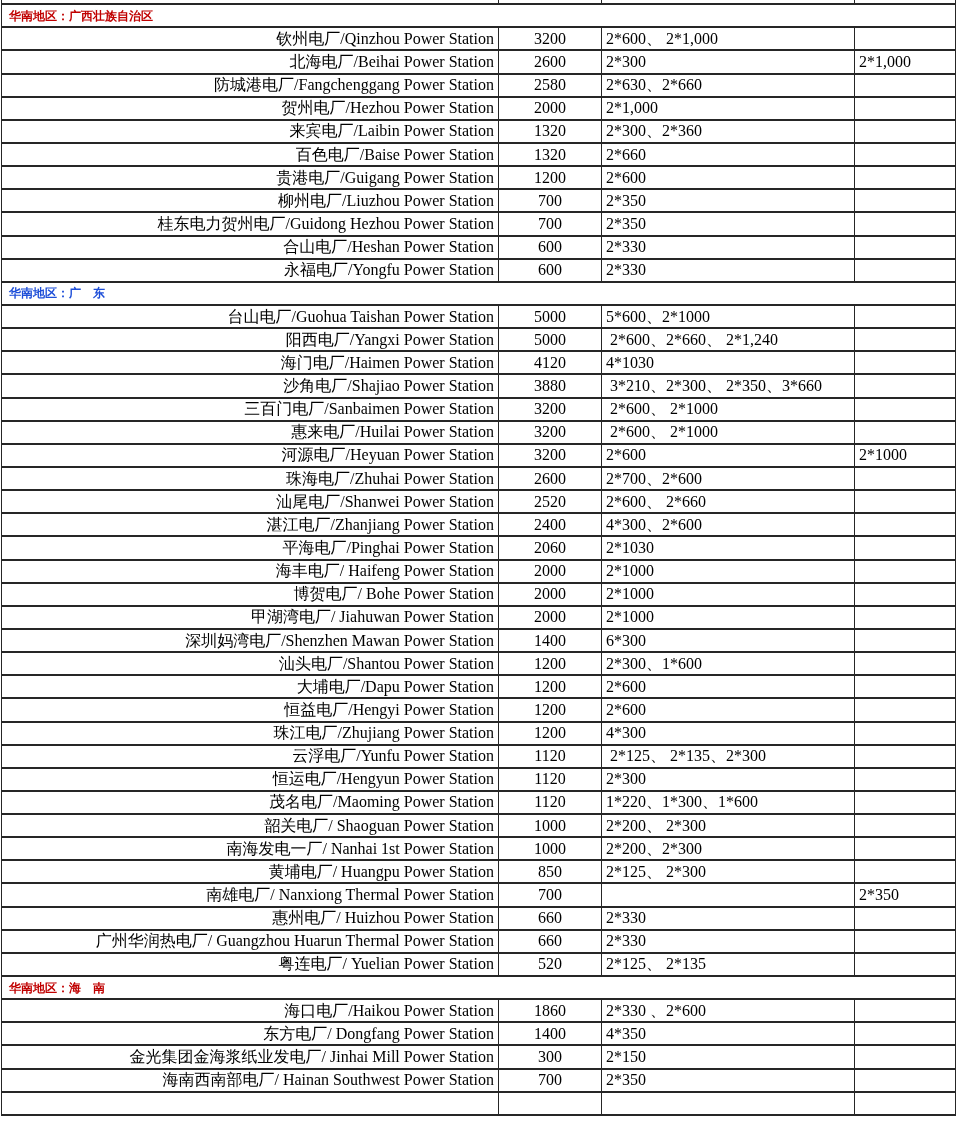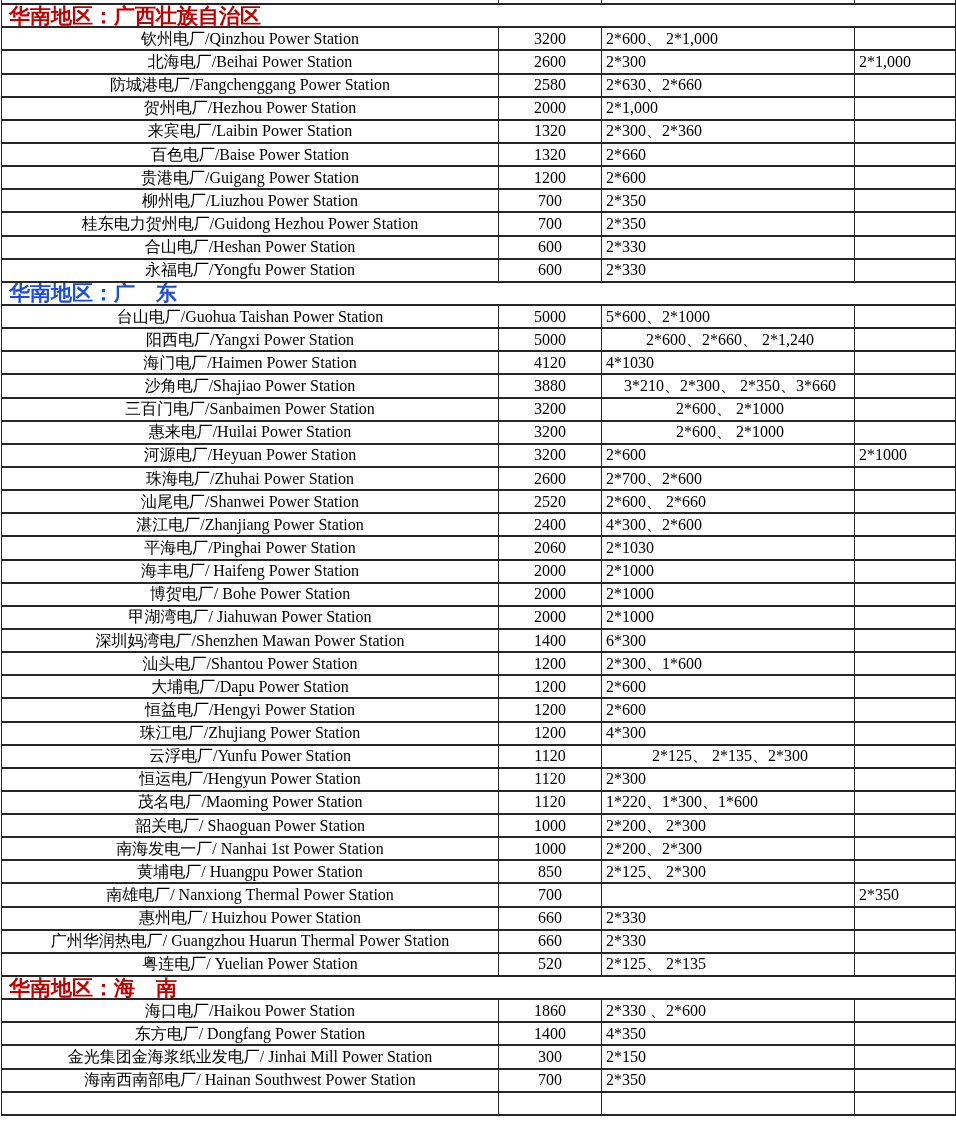--- a/index.html
+++ b/index.html
@@ -25,28 +25,28 @@
     border-top:2px solid #262626;
     border-bottom:2px solid #262626;
     padding:0 4px;
     font-size:16px;
     line-height:20px;
     white-space:nowrap;
     overflow:hidden;
     vertical-align:middle;
     background:#ffffff;
   }
-  td.name-cell{text-align:center;padding-left:7px;}
+  td.name-cell{text-align:right;padding-left:7px;}
   td.cap-cell{text-align:center;}
   td.units-cell{}
-  td.units-cell.align-left{text-align:center;padding-left:8px;}
+  td.units-cell.align-left{text-align:left;padding-left:8px;}
   td.extra-cell{text-align:left;padding-left:10px;}
   tr.section-header-row td{
     font-weight:bold;
-    font-size:21px;
+    font-size:12px;
     text-align:left;
     padding-left:7px;
   }
   tr.partial-row td{background:#ffffff;}
 </style>
 </head>
 <body>
 
 <div class="page">
   <table class="power-table">

